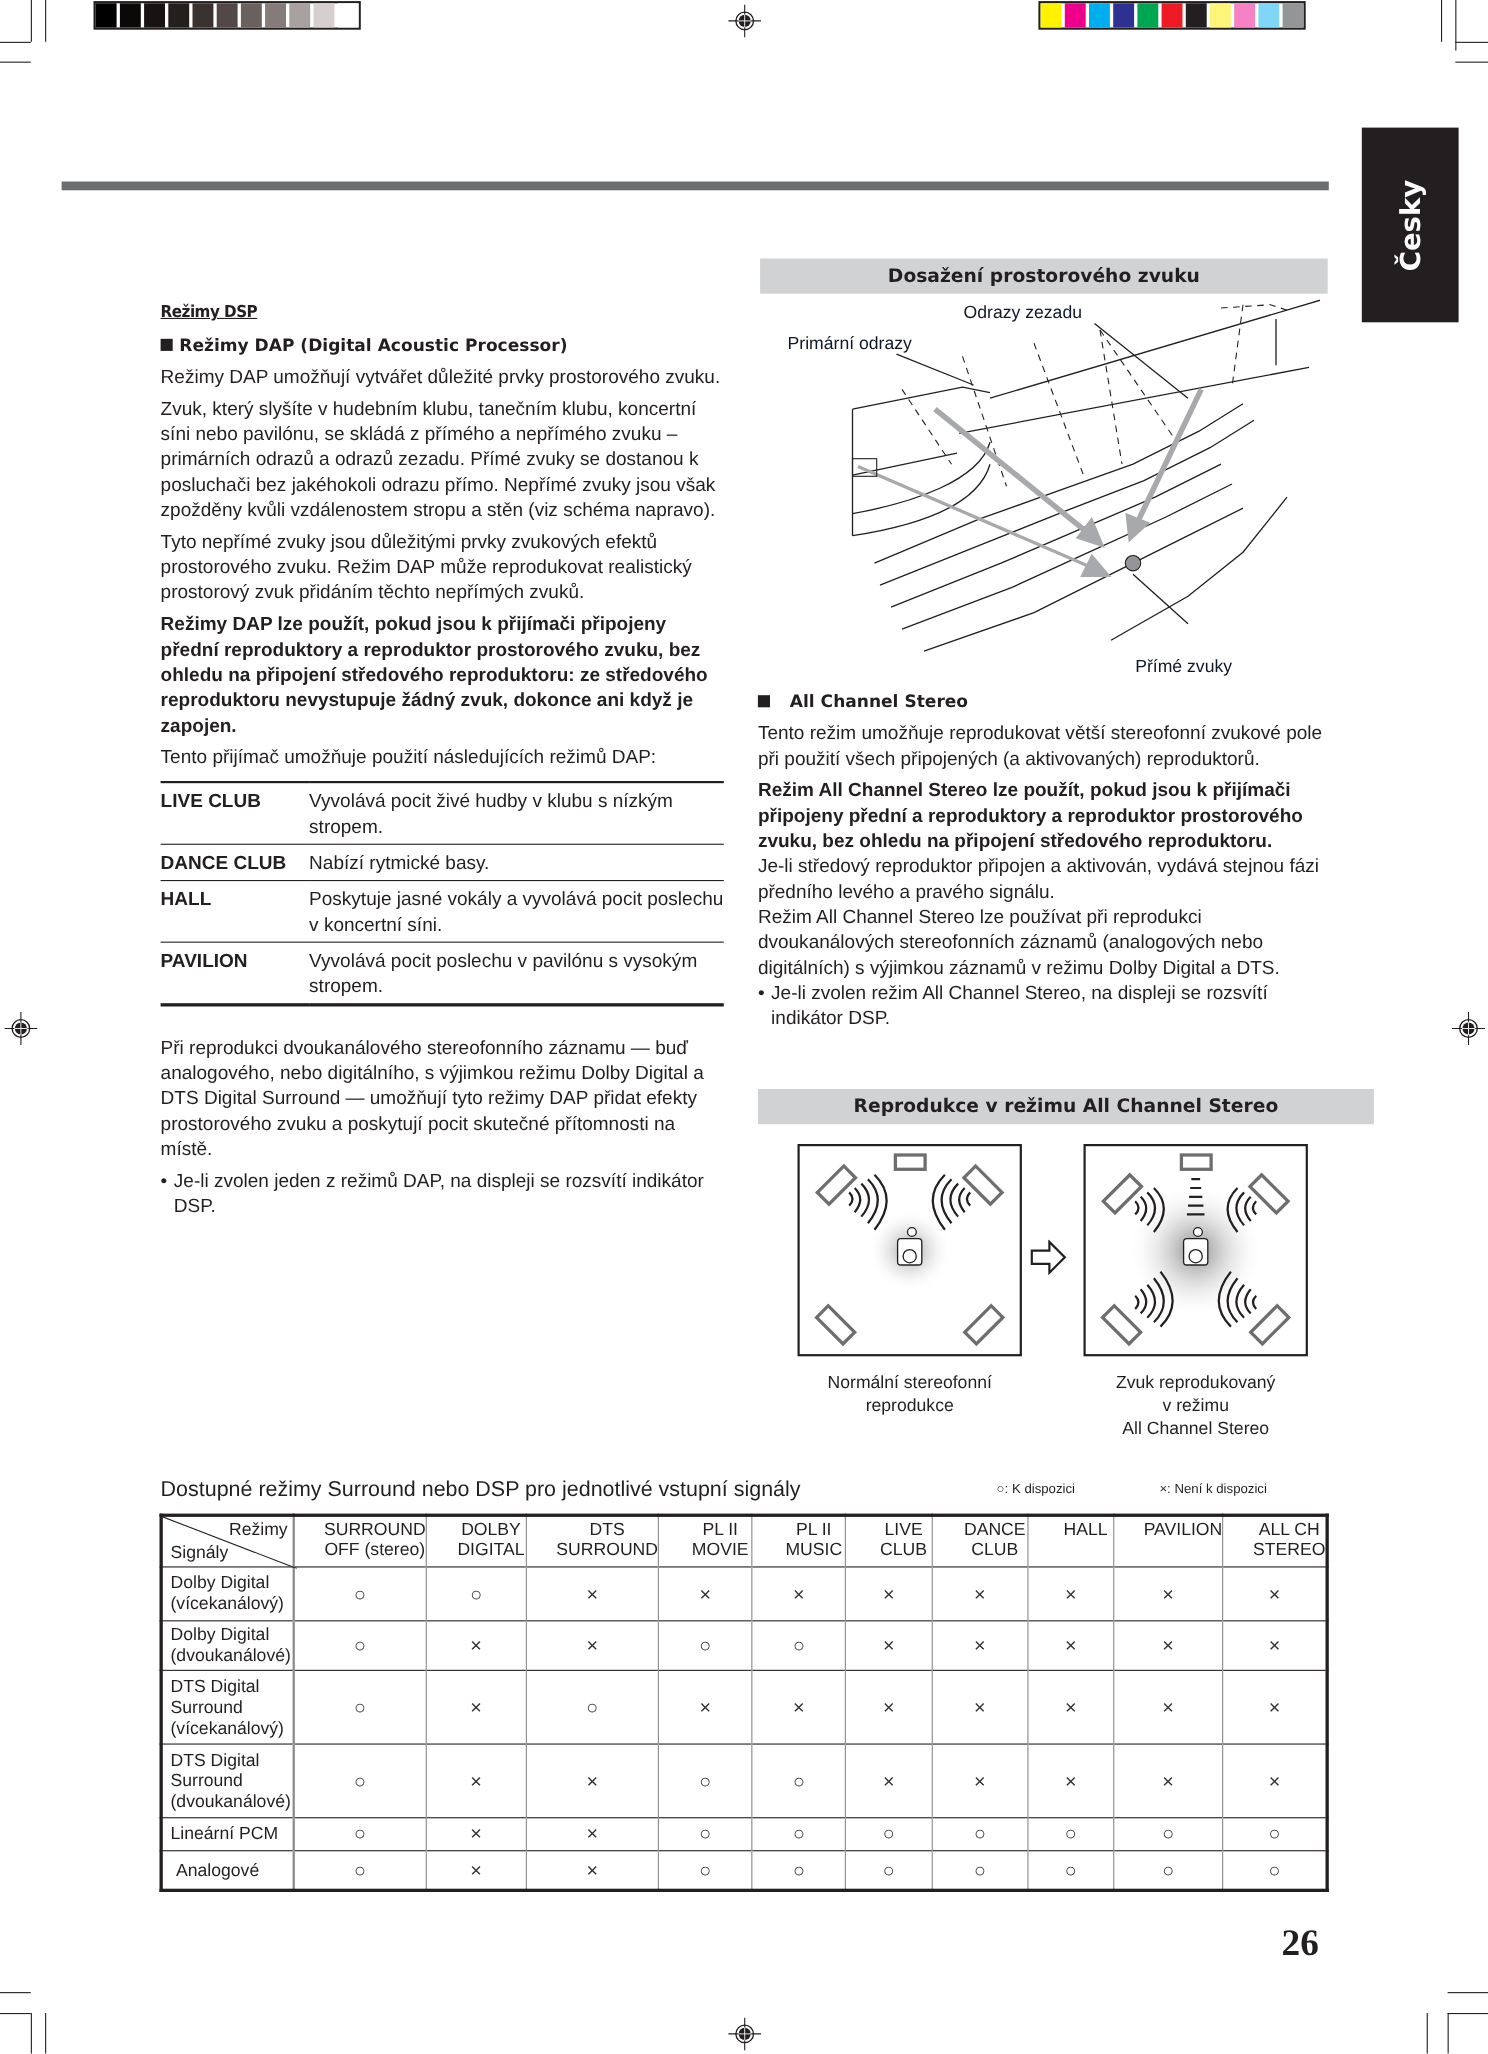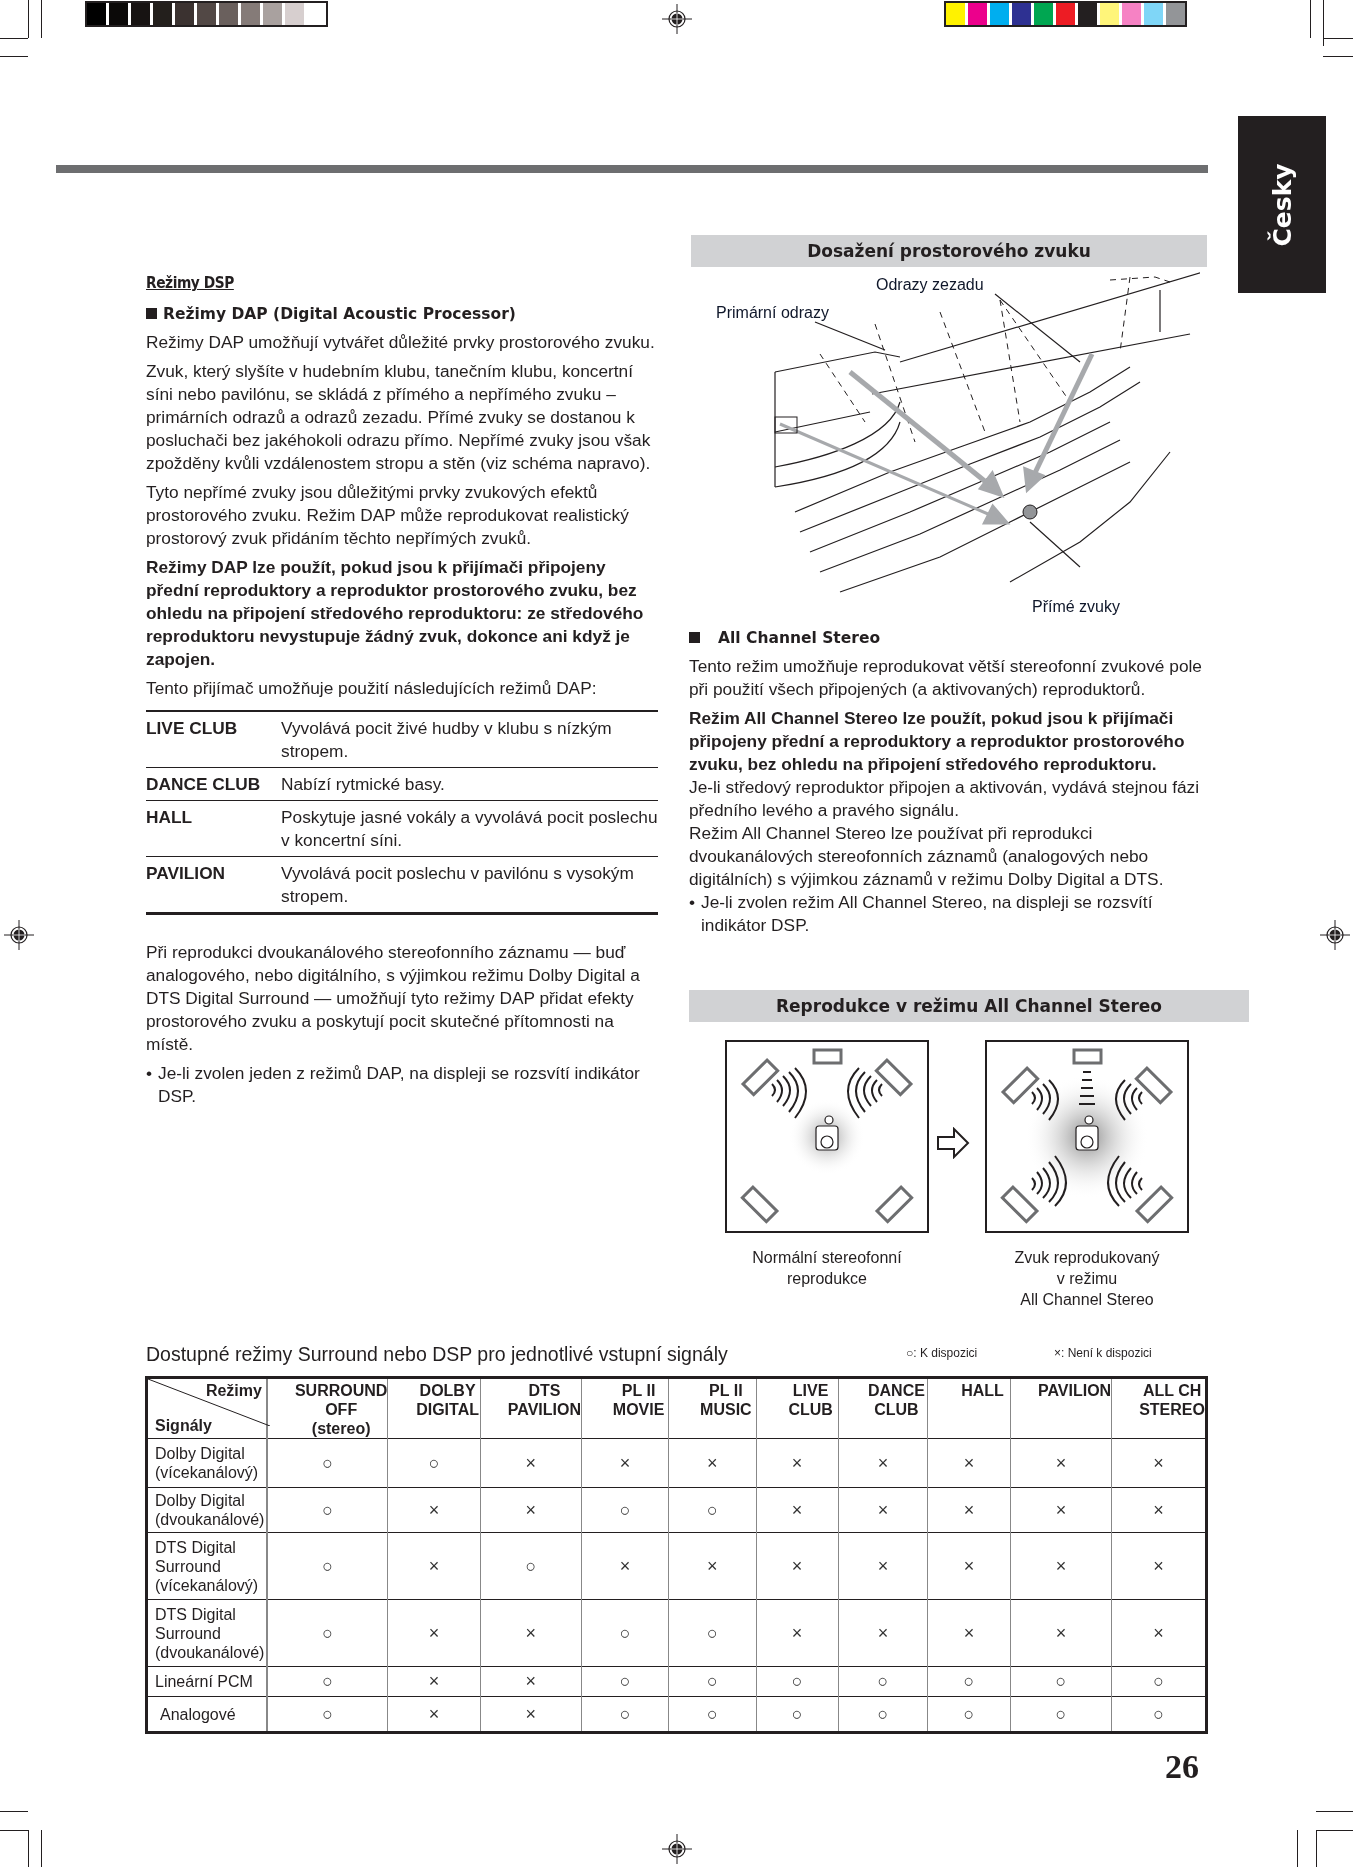--- a/index.html
+++ b/index.html
@@ -45,21 +45,21 @@
 
   .speaker-box { position: absolute; border: 2px solid #231f20; box-sizing: border-box; background: #fff; }
   .caption { position: absolute; text-align: center; font-size: 16px; line-height: 21px; }
 
   
   .compat-title { position: absolute; left: 146px; top: 1343px; font-size: 19.5px; text-align: center; }
   .legend { position: absolute; top: 1346px; font-size: 12px; }
   .compat { position: absolute; left: 145px; top: 1376px; width: 1063px; border-collapse: collapse; border: 3px solid #231f20;
     font-size: 16px; line-height: 19px; }
   .compat th, .compat td { border-left: 1px solid #888; border-top: 1px solid #231f20; text-align: center; vertical-align: middle; padding: 0; }
-  .compat th { vertical-align: top; font-weight: bold; padding-top: 2px; padding-left: 27px; }
+  .compat th { vertical-align: top; font-weight: normal; padding-top: 2px; padding-left: 27px; }
   .compat td.sig { text-align: left; padding-left: 7px; border-right: 2px solid #888; }
   .compat th.corner { position: relative; border-right: 2px solid #888; }
   .compat td.mark { font-size: 18px; color: #333; }
   .page-num { position: absolute; left: 1165px; top: 1748px; font-family: "Liberation Serif", serif; font-weight: bold; font-size: 34px; }
 </style>
 </head>
 <body>
 
 <div class="swatch-row" id="gray-row" style="left:85px;">
     <div class="swatch" style="background: rgb(0, 0, 0);"></div>
@@ -368,21 +368,21 @@
             <line x1="0" y1="0" x2="122" y2="47" stroke="#231f20" stroke-width="1"></line>
           </svg>
         <span style="position:absolute;right:4px;top:2px;">Režimy</span>
         <span style="position:absolute;left:7px;bottom:3px;">Signály</span>
       </th>
     <th style="white-space: pre-line;">SURROUND
 OFF (stereo)</th>
         <th style="white-space: pre-line;">DOLBY
 DIGITAL</th>
         <th style="white-space: pre-line;">DTS
-PAVILION</th>
+SURROUND</th>
         <th style="white-space: pre-line;">PL II
 MOVIE</th>
         <th style="white-space: pre-line;">PL II
 MUSIC</th>
         <th style="white-space: pre-line;">LIVE
 CLUB</th>
         <th style="white-space: pre-line;">DANCE
 CLUB</th>
         <th style="white-space: pre-line;">HALL</th>
         <th style="white-space: pre-line;">PAVILION</th>

